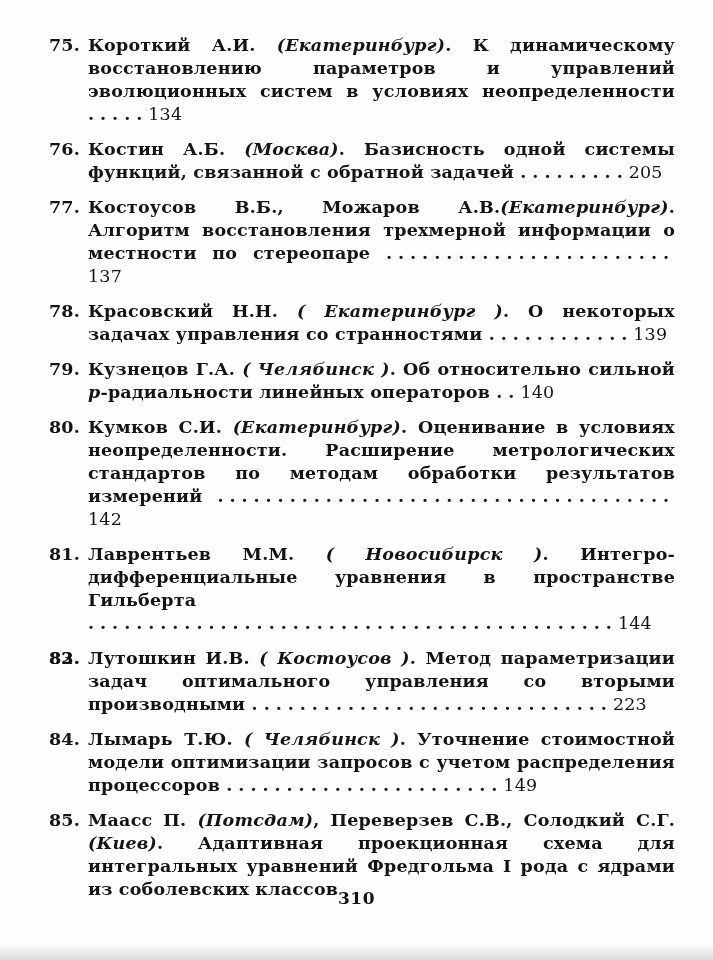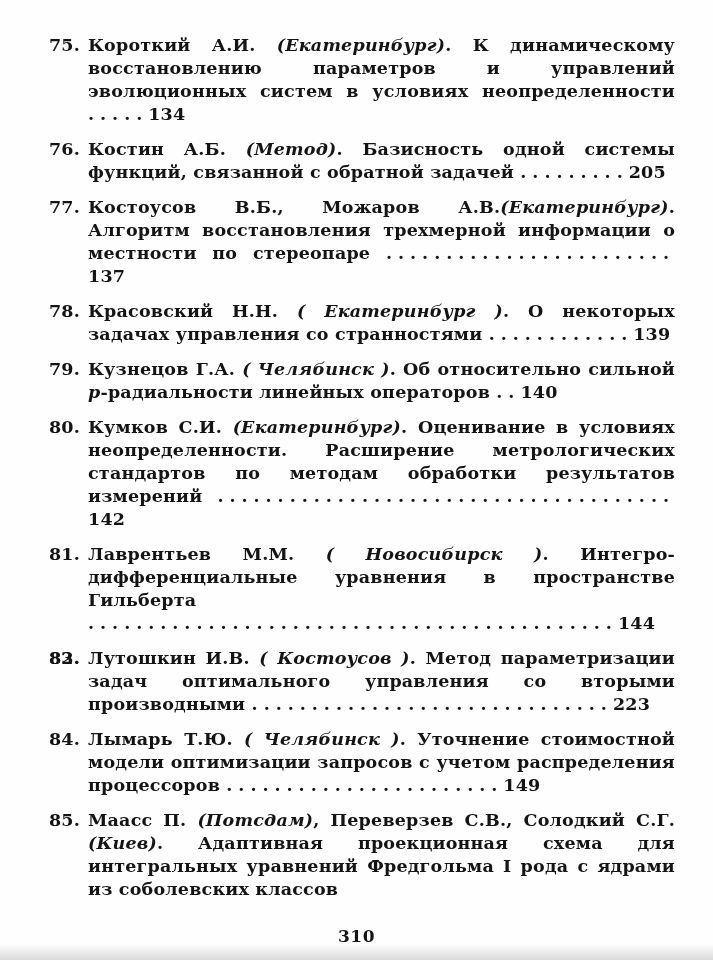--- a/index.html
+++ b/index.html
@@ -42,49 +42,49 @@
   .seg-title   { font-weight: 700; }
   .seg-city, .seg-math {
     font-style: italic;
     font-weight: 700;
   }
   .dots {
     letter-spacing: 0.34em;
     word-break: break-all;
   }
   .pageref {
-    font-weight: 700;
+    font-weight: 400;
     white-space: nowrap;
   }
   .footer {
     position: absolute;
     left: 0;
     right: 0;
-    top: 926px;
+    top: 888px;
     text-align: center;
     font-weight: 700;
     font-size: 17px;
     letter-spacing: 0.5px;
   }
   .scan-shadow {
     position: absolute;
     left: 0;
     right: 0;
     bottom: 0;
     height: 16px;
     background: linear-gradient(to bottom, rgba(0,0,0,0), rgba(0,0,0,0.14));
     pointer-events: none;
   }
 </style>
 </head>
 <body>
 
 <main class="page">
     <div class="entry"><span class="num">75.</span><span><span class="seg-authors">Короткий А.И. </span><span class="seg-city">(Екатеринбург)</span><span class="seg-title">. К динамическому восстановлению параметров и управлений эволюционных систем в условиях неопределенности </span><span class="dots">.....</span><span class="pageref">134</span></span></div>
-    <div class="entry"><span class="num">76.</span><span><span class="seg-authors">Костин А.Б. </span><span class="seg-city">(Метод)</span><span class="seg-title">. Базисность одной системы функций, связанной с обратной задачей </span><span class="dots">.........</span><span class="pageref">205</span></span></div>
+    <div class="entry"><span class="num">76.</span><span><span class="seg-authors">Костин А.Б. </span><span class="seg-city">(Москва)</span><span class="seg-title">. Базисность одной системы функций, связанной с обратной задачей </span><span class="dots">.........</span><span class="pageref">205</span></span></div>
     <div class="entry"><span class="num">77.</span><span><span class="seg-authors">Костоусов В.Б., Можаров А.В.</span><span class="seg-city">(Екатеринбург)</span><span class="seg-title">. Алгоритм восстановления трехмерной информации о местности по стереопаре </span><span class="dots">........................</span><span class="pageref">137</span></span></div>
     <div class="entry"><span class="num">78.</span><span><span class="seg-authors">Красовский Н.Н. </span><span class="seg-city">( Екатеринбург )</span><span class="seg-title">. О некоторых задачах управления со странностями </span><span class="dots">............</span><span class="pageref">139</span></span></div>
     <div class="entry"><span class="num">79.</span><span><span class="seg-authors">Кузнецов Г.А. </span><span class="seg-city">( Челябинск )</span><span class="seg-title">. Об относительно сильной </span><span class="seg-math">p</span><span class="seg-title">-радиальности линейных операторов </span><span class="dots">..</span><span class="pageref">140</span></span></div>
     <div class="entry"><span class="num">80.</span><span><span class="seg-authors">Кумков С.И. </span><span class="seg-city">(Екатеринбург)</span><span class="seg-title">. Оценивание в условиях неопределенности. Расширение метрологических стандартов по методам обработки результатов измерений </span><span class="dots">......................................</span><span class="pageref">142</span></span></div>
     <div class="entry"><span class="num">81.</span><span><span class="seg-authors">Лаврентьев М.М. </span><span class="seg-city">( Новосибирск )</span><span class="seg-title">. Интегро-дифференциальные уравнения в пространстве Гильберта </span><span class="dots">............................................</span><span class="pageref">144</span></span></div>
     <div class="entry"><span class="num">82.</span></div>
     <div class="entry"><span class="num">83.</span><span><span class="seg-authors">Лутошкин И.В. </span><span class="seg-city">( Костоусов )</span><span class="seg-title">. Метод параметризации задач оптимального управления со вторыми производными </span><span class="dots">..............................</span><span class="pageref">223</span></span></div>
     <div class="entry"><span class="num">84.</span><span><span class="seg-authors">Лымарь Т.Ю. </span><span class="seg-city">( Челябинск )</span><span class="seg-title">. Уточнение стоимостной модели оптимизации запросов с учетом распределения процессоров </span><span class="dots">.......................</span><span class="pageref">149</span></span></div>
     <div class="entry"><span class="num">85.</span><span><span class="seg-authors">Маасс П. </span><span class="seg-city">(Потсдам)</span><span class="seg-authors">, Переверзев С.В., Солодкий С.Г. </span><span class="seg-city">(Киев)</span><span class="seg-title">. Адаптивная проекционная схема для интегральных уравнений Фредгольма I рода с ядрами из соболевских классов </span></span></div>
   </main>

